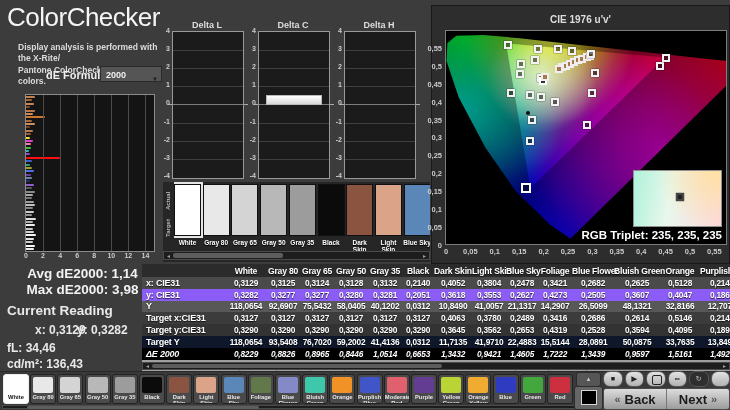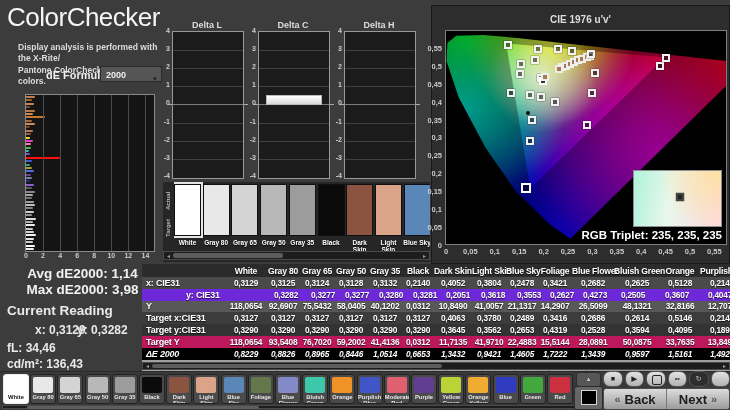--- a/index.html
+++ b/index.html
@@ -275,21 +275,21 @@
         <div class="c" style="width: 32px;">0,2140</div>
         <div class="c" style="width: 38px;">0,4052</div>
         <div class="c" style="width: 34px;">0,3804</div>
         <div class="c" style="width: 32px;">0,2478</div>
         <div class="c" style="width: 34px;">0,3421</div>
         <div class="c" style="width: 42px;">0,2682</div>
         <div class="c" style="width: 46px;">0,2625</div>
         <div class="c" style="width: 40px;">0,5128</div>
         <div class="c" style="width: 44px;">0,2141</div>
       </div>
-      <div class="trow" style="background: #6d28d9; padding-left: 40px;">
+      <div class="trow" style="background: #8b5cf6;">
         <div class="c lab" style="width: 84px;">y: CIE31</div>
         <div class="c" style="width: 40px;">0,3282</div>
         <div class="c" style="width: 34px;">0,3277</div>
         <div class="c" style="width: 34px;">0,3277</div>
         <div class="c" style="width: 34px;">0,3280</div>
         <div class="c" style="width: 34px;">0,3281</div>
         <div class="c" style="width: 32px;">0,2051</div>
         <div class="c" style="width: 38px;">0,3618</div>
         <div class="c" style="width: 34px;">0,3553</div>
         <div class="c" style="width: 32px;">0,2627</div>
@@ -343,21 +343,21 @@
         <div class="c" style="width: 32px;">0,3290</div>
         <div class="c" style="width: 38px;">0,3645</div>
         <div class="c" style="width: 34px;">0,3562</div>
         <div class="c" style="width: 32px;">0,2653</div>
         <div class="c" style="width: 34px;">0,4319</div>
         <div class="c" style="width: 42px;">0,2528</div>
         <div class="c" style="width: 46px;">0,3594</div>
         <div class="c" style="width: 40px;">0,4095</div>
         <div class="c" style="width: 44px;">0,1891</div>
       </div>
-      <div class="trow" style="background: #be185d;">
+      <div class="trow" style="background: #0f172a;">
         <div class="c lab" style="width: 84px;">Target Y</div>
         <div class="c" style="width: 40px;">118,0654</div>
         <div class="c" style="width: 34px;">93,5408</div>
         <div class="c" style="width: 34px;">76,7020</div>
         <div class="c" style="width: 34px;">59,2002</div>
         <div class="c" style="width: 34px;">41,4136</div>
         <div class="c" style="width: 32px;">0,0312</div>
         <div class="c" style="width: 38px;">11,7135</div>
         <div class="c" style="width: 34px;">41,9710</div>
         <div class="c" style="width: 32px;">22,4883</div>

